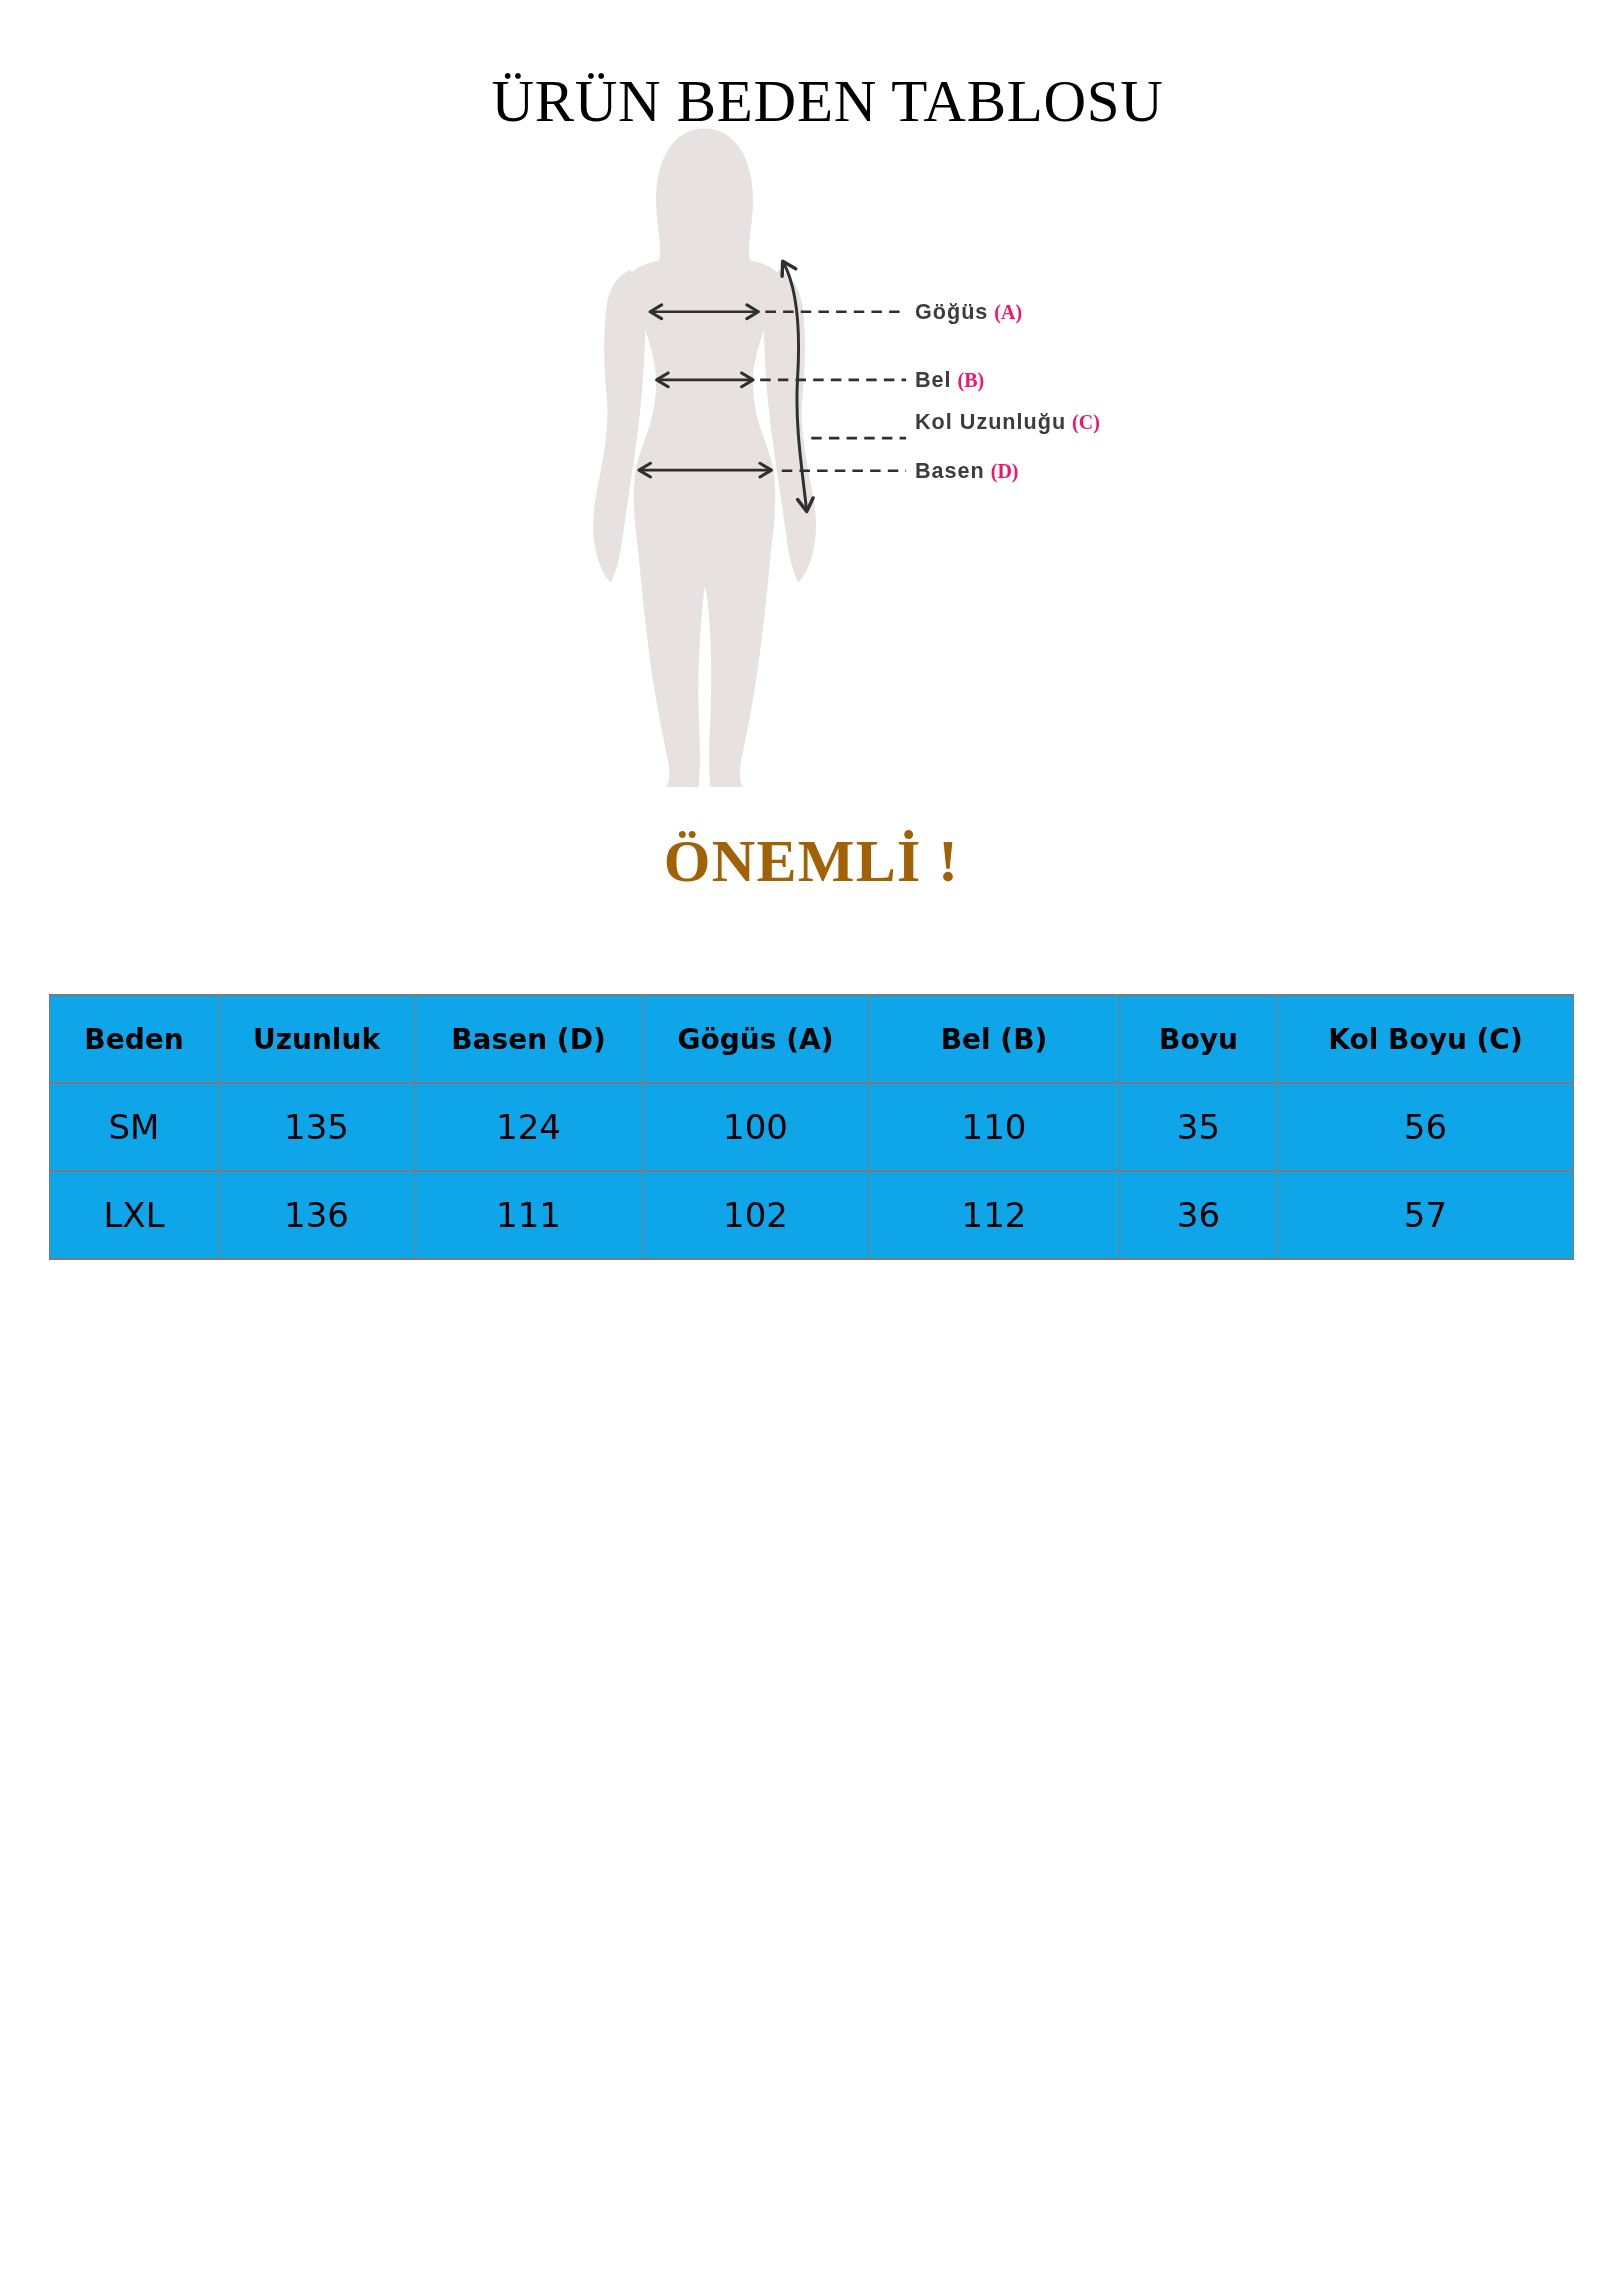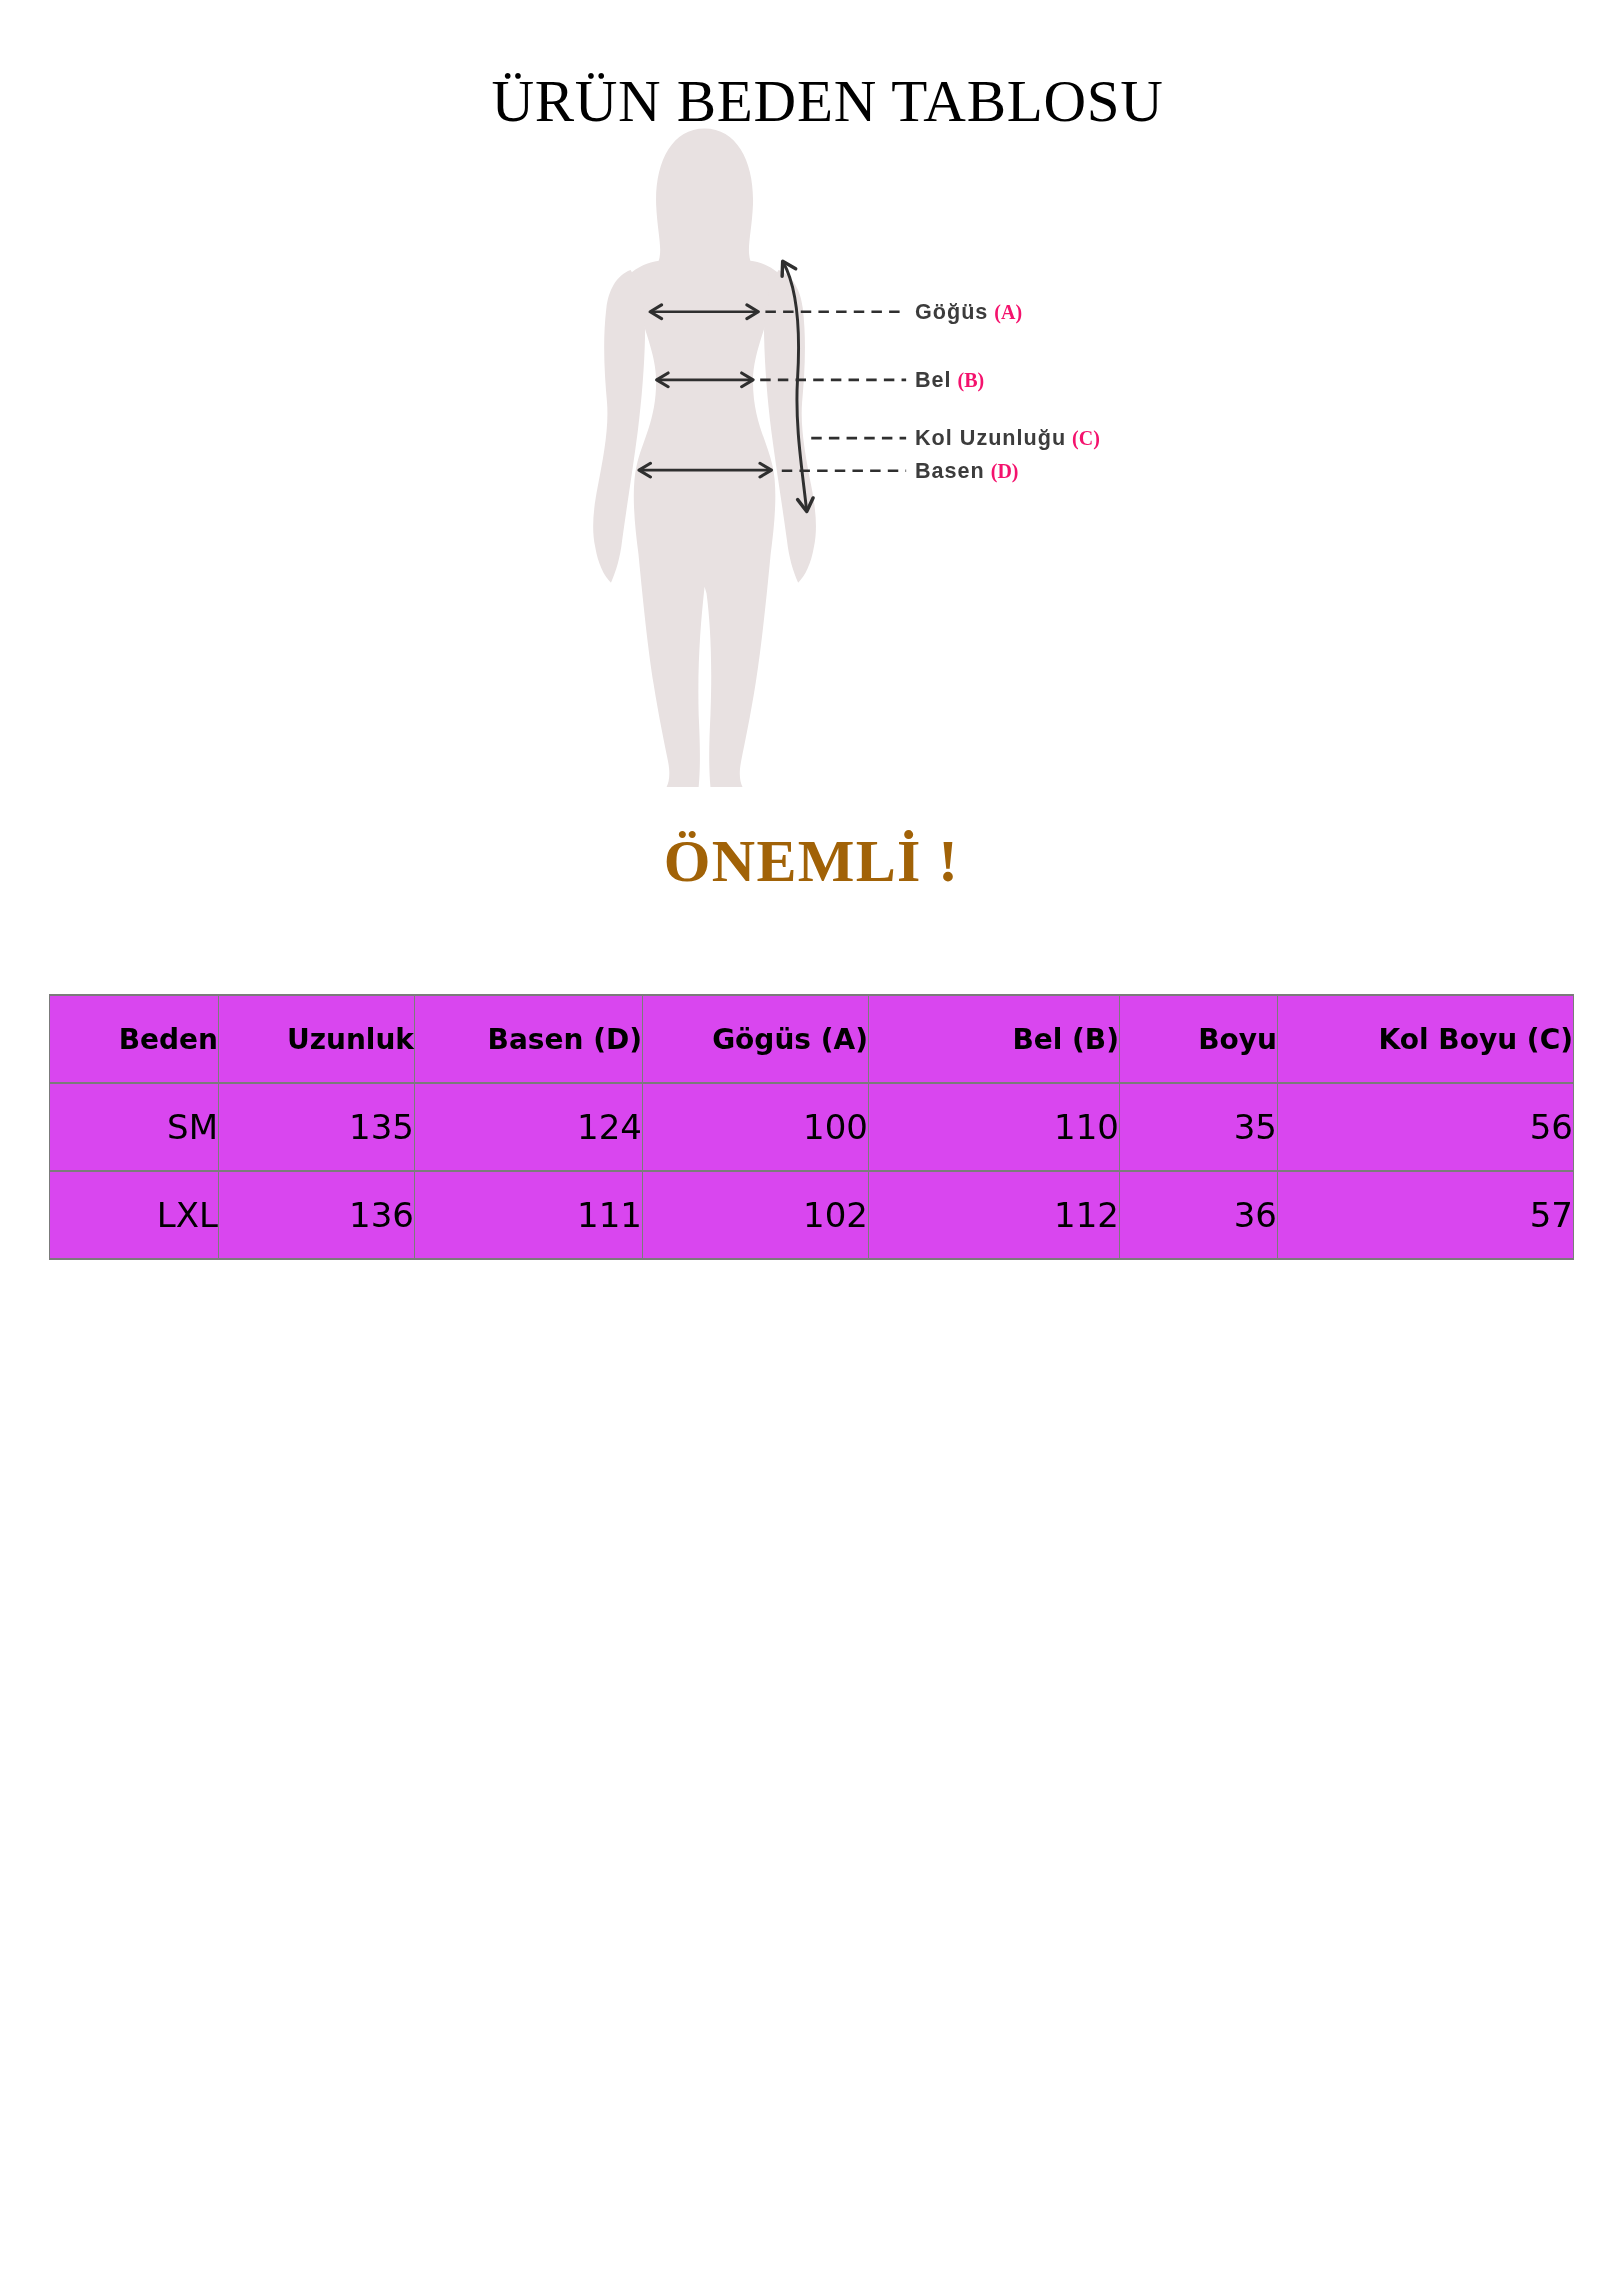--- a/index.html
+++ b/index.html
@@ -50,21 +50,21 @@
   .mlabel .mcode {
     font-family: "Liberation Serif", serif;
     font-weight: 700;
     font-size: 20px;
     letter-spacing: 0;
     color: #f4126d;
     margin-left: 5.9px;
   }
   .mlabel-gogus { top: 194px; }
   .mlabel-bel   { top: 262px; }
-  .mlabel-kol   { top: 320px; }
+  .mlabel-kol   { top: 304px; }
   .mlabel-basen { top: 353px; }
 
   
   .warn-head {
     position: absolute;
     top: 828px;
     left: 0;
     width: 100%;
     text-align: center;
     font-family: "Liberation Serif", serif;
@@ -94,24 +94,24 @@
     left: 49px;
     top: 994px;
     width: 1523px;
     border-collapse: collapse;
     table-layout: fixed;
   }
   .size-table th, .size-table td {
     border: 1.3px solid #7b7b7b;
     border-top-width: 2px;
     border-bottom-width: 2px;
-    text-align: right;
+    text-align: center;
     vertical-align: middle;
     color: #000000;
-    background: #d946ef;
+    background: #0ea5e9;
     padding: 0;
   }
   .size-table th {
     font-weight: 700;
     font-size: 28px;
     height: 86px;
   }
   .size-table td {
     font-weight: 400;
     font-size: 34px;

